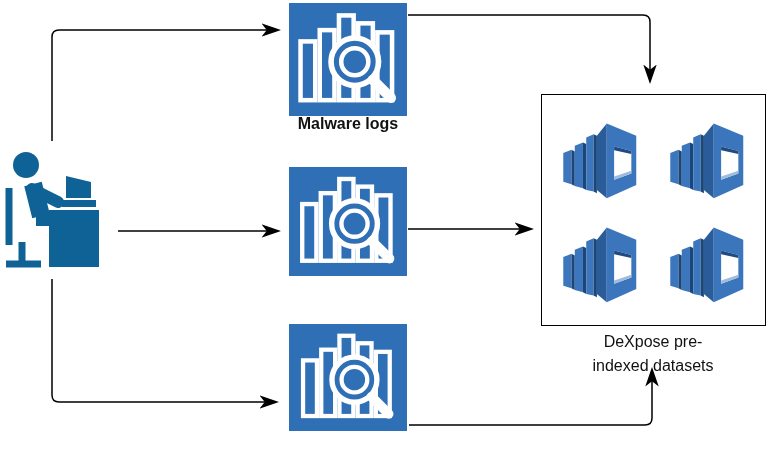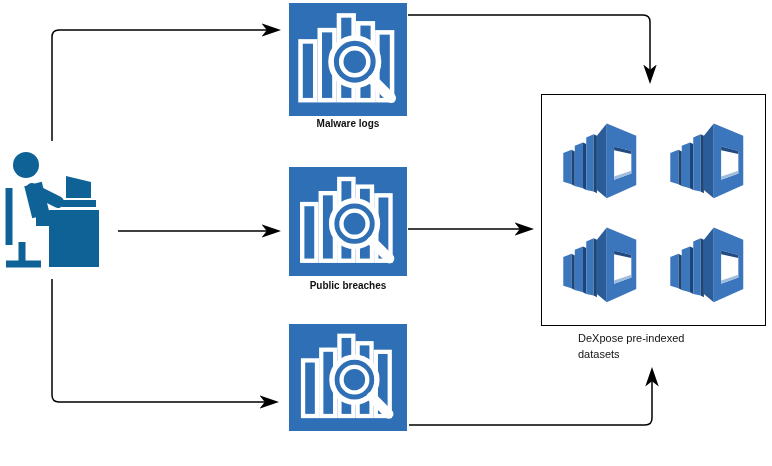--- a/index.html
+++ b/index.html
@@ -10,30 +10,30 @@
   .abs{position:absolute;}
   svg{display:block;}
   .arrow-layer{position:absolute;left:0;top:0;width:772px;height:466px;pointer-events:none;}
   .arrow{stroke:#000;stroke-width:1.5;fill:none;}
   .person-wrap{left:2px;top:142px;width:116px;height:138px;}
   .node-box{
     width:118px;background:#2F6FB5;
   }
   .node-box svg{width:100%;height:100%;}
   .node-label{
-    width:130px;text-align:center;font-weight:bold;font-size:10px;line-height:13px;color:#111;
+    width:130px;text-align:center;font-weight:bold;font-size:16px;line-height:13px;color:#111;
   }
   .datastore-box{
     left:541px;top:94px;width:225px;height:232px;background:#fff;border:1px solid #000;
     box-sizing:border-box;display:grid;grid-template-columns:82px 82px;grid-template-rows:96px 96px;
     column-gap:25px;row-gap:8px;padding:15px 18px;
   }
   .cs-icon{width:82px;height:96px;}
   .datastore-label{
-    left:578px;top:330px;width:150px;font-size:11px;line-height:16px;color:#111;
+    left:578px;top:330px;width:150px;text-align:center;font-size:16px;line-height:24px;color:#111;
   }
 </style>
 </head>
 <body>
 
 <div class="canvas">
 
   <svg width="0" height="0" style="position:absolute" aria-hidden="true">
     <defs>
       <marker id="ah" viewBox="0 0 13 10" refX="11" refY="5" markerWidth="13" markerHeight="10" orient="auto-start-reverse">
@@ -97,21 +97,20 @@
         <use href="#chart-search"></use>
       </svg>
   </div>
   <div class="abs node-label" style="left:283px;top:117px;">Malware logs</div>
 
   <div class="abs node-box" style="left:289px;top:167px;height:109px;">
     <svg>
         <use href="#chart-search"></use>
       </svg>
   </div>
-  <div class="abs node-label" style="left:283px;top:279px;">Public breaches</div>
 
   <div class="abs node-box" style="left:289px;top:324px;height:107px;">
     <svg>
         <use href="#chart-search"></use>
       </svg>
   </div>
 
   <div class="abs datastore-box">
     <svg class="cs-icon">
         <use href="#cs"></use>

